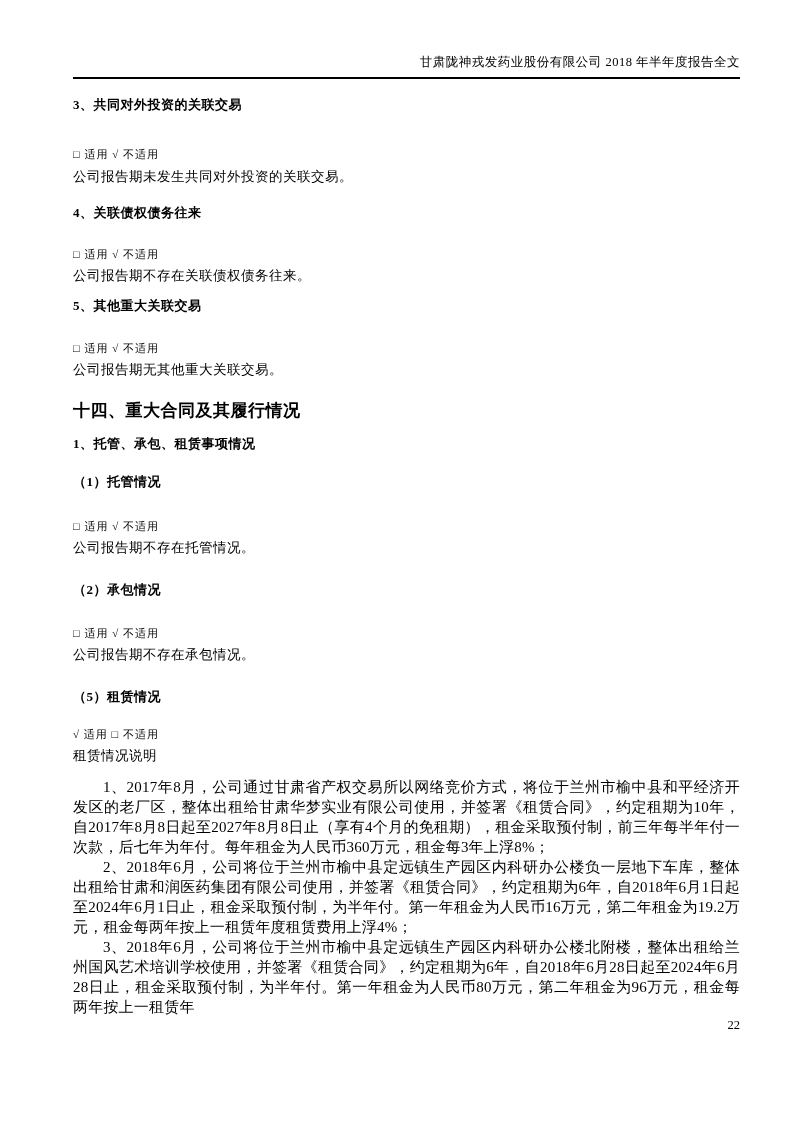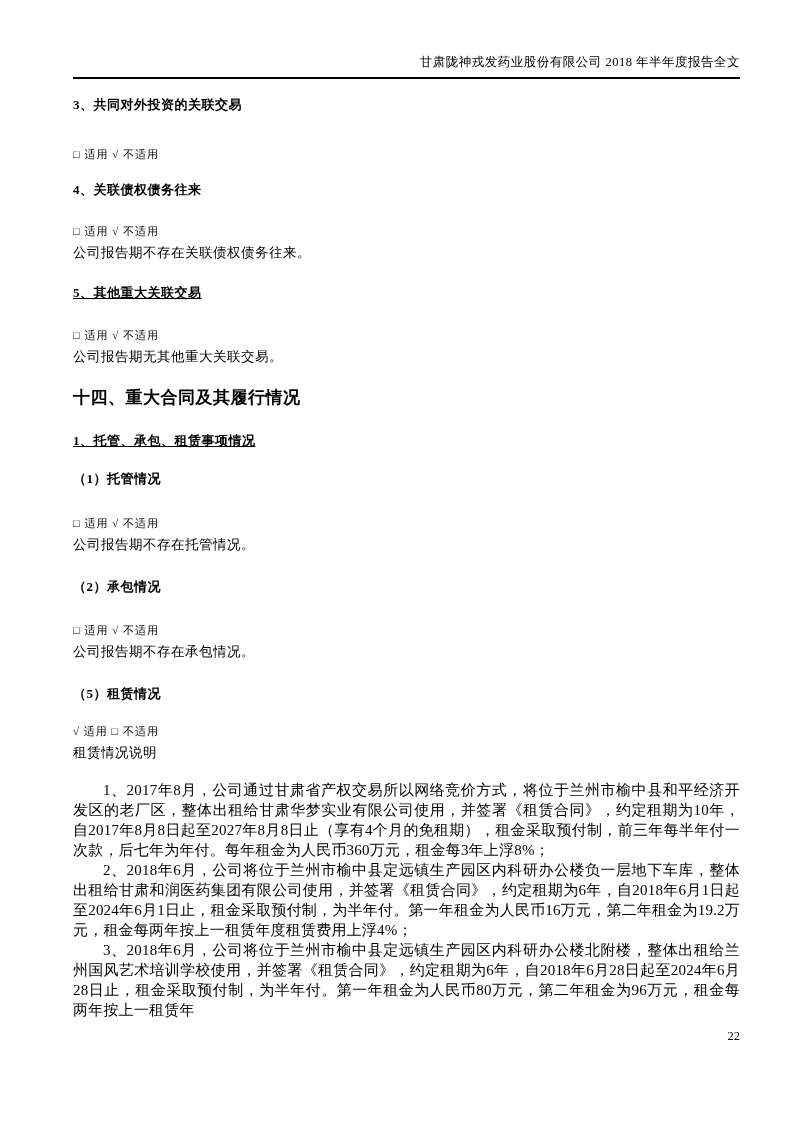--- a/index.html
+++ b/index.html
@@ -45,60 +45,60 @@
     font-size: 11px;
     line-height: 18px;
     letter-spacing: 1px;
   }
   .note-line {
     font-size: 13.5px;
     line-height: 18px;
     letter-spacing: 0.5px;
   }
   .lease-block {
-    margin-top: 18px;
+    margin-top: 12px;
   }
   .lease-p {
     margin: 0;
     font-size: 15px;
     line-height: 20px;
     text-align: justify;
     text-indent: 2em;
     letter-spacing: 0.2px;
   }
   .page-number {
     text-align: right;
     font-size: 12.5px;
     line-height: 16px;
-    margin-top: 8px;
   }
   
   .mt16 { margin-top: 16px; }
   .mt30 { margin-top: 30px; }
   .mt5  { margin-top: 5px; }
   .mt17 { margin-top: 17px; }
   .mt22 { margin-top: 22px; }
   .mt4  { margin-top: 4px; }
-  .mt21 { margin-top: 21px; text-decoration: underline; }
+  .mt21 { margin-top: 11px; }
   .mt23 { margin-top: 23px; }
   .mt20 { margin-top: 20px; }
   .mt18 { margin-top: 18px; }
   .mt25 { margin-top: 25px; }
   .mt24 { margin-top: 24px; }
 </style>
 </head>
 <body>
 
 <div class="page">
 
   <div class="header-title">甘肃陇神戎发药业股份有限公司 2018 年半年度报告全文</div>
   <hr class="header-rule">
 
   <div class="sec-h mt16">3、共同对外投资的关联交易</div>
   <div class="app-line mt30">□ 适用 √ 不适用</div>
+  <div class="note-line mt5">公司报告期未发生共同对外投资的关联交易。</div>
 
   <div class="sec-h mt17">4、关联债权债务往来</div>
   <div class="app-line mt22">□ 适用 √ 不适用</div>
   <div class="note-line mt4">公司报告期不存在关联债权债务往来。</div>
 
   <div class="sec-h mt21">5、其他重大关联交易</div>
   <div class="app-line mt23">□ 适用 √ 不适用</div>
   <div class="note-line mt4">公司报告期无其他重大关联交易。</div>
 
   <div class="chapter-h mt20">十四、重大合同及其履行情况</div>

